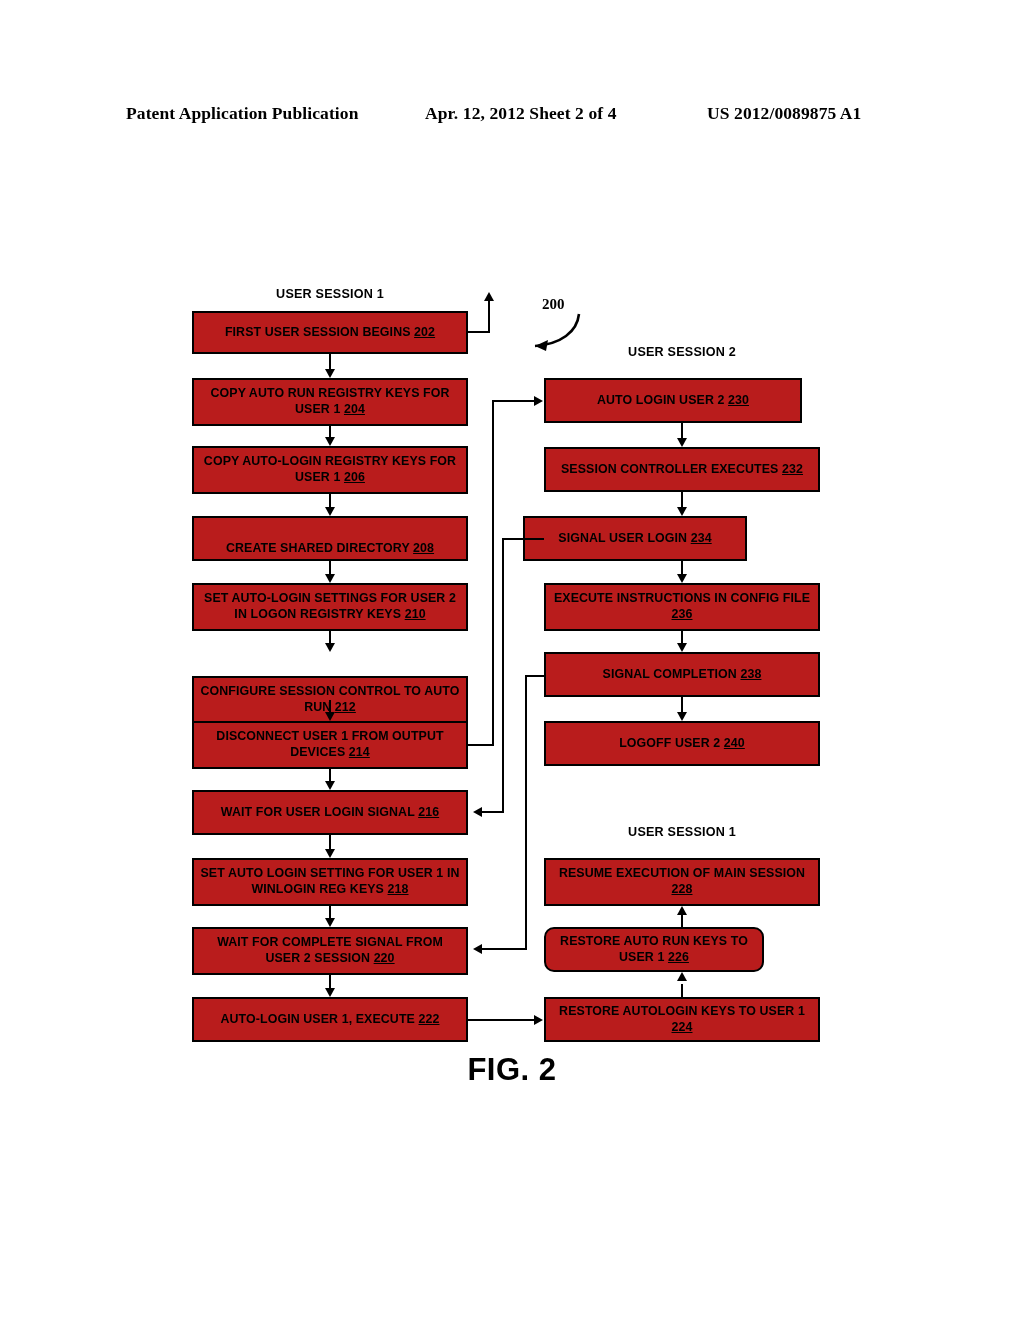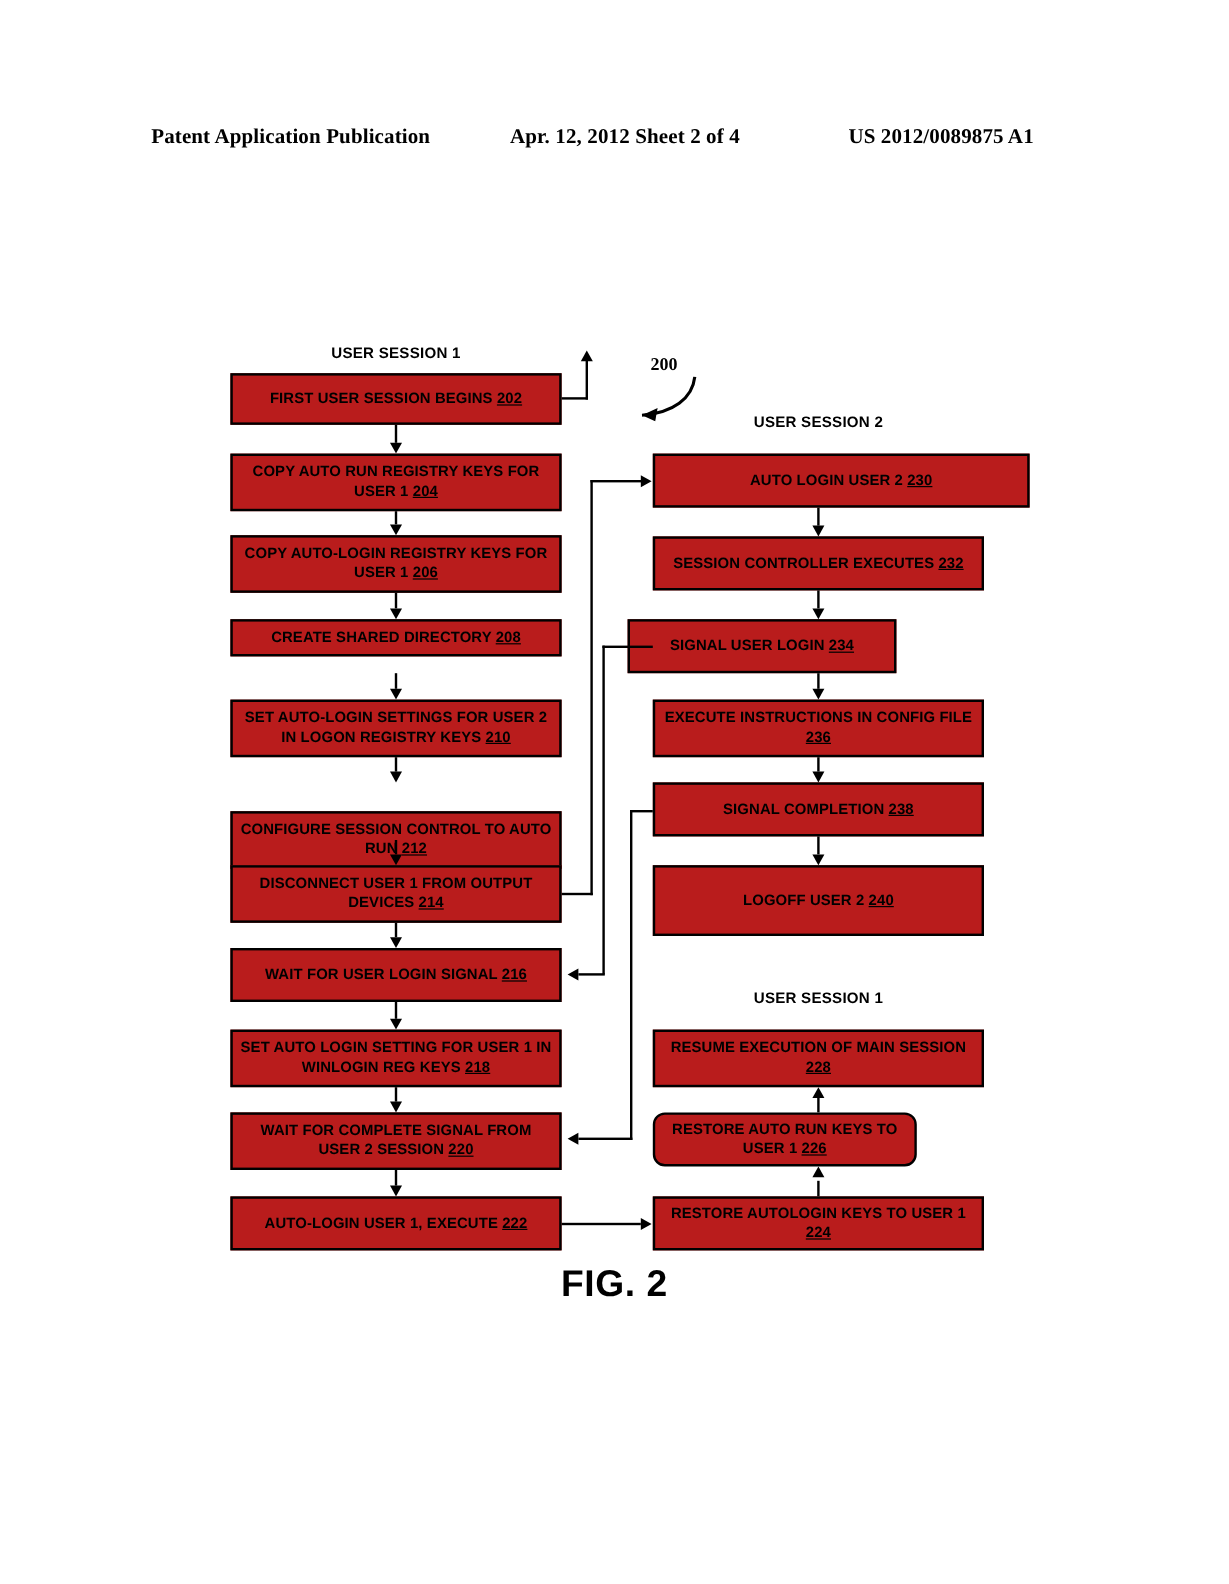--- a/index.html
+++ b/index.html
@@ -132,21 +132,21 @@
   <div class="node" style="left:192px;top:378px;width:276px;height:48px;">
     <span class="txt"><span>COPY AUTO RUN REGISTRY KEYS FOR USER 1</span>
      <span class="ref">204</span></span>
   </div>
 
   <div class="node" style="left:192px;top:446px;width:276px;height:48px;">
     <span class="txt"><span>COPY AUTO-LOGIN REGISTRY KEYS FOR USER 1</span>
      <span class="ref">206</span></span>
   </div>
 
-  <div class="node" style="left:192px;top:516px;width:276px;height:31px;">
+  <div class="node" style="left:192px;top:516px;width:276px;height:45px;align-items:flex-end;">
     <span class="txt"><span>CREATE SHARED DIRECTORY</span>
      <span class="ref">208</span></span>
   </div>
 
   <div class="node" style="left:192px;top:583px;width:276px;height:48px;">
     <span class="txt"><span>SET AUTO-LOGIN SETTINGS FOR USER 2 IN LOGON REGISTRY KEYS</span>
      <span class="ref">210</span></span>
   </div>
 
   <div class="node" style="left:192px;top:676px;width:276px;height:48px;">
@@ -172,21 +172,21 @@
   <div class="node" style="left:192px;top:927px;width:276px;height:48px;">
     <span class="txt"><span>WAIT FOR COMPLETE SIGNAL FROM USER 2 SESSION</span>
      <span class="ref">220</span></span>
   </div>
 
   <div class="node" style="left:192px;top:997px;width:276px;height:45px;">
     <span class="txt"><span>AUTO-LOGIN USER 1, EXECUTE</span>
      <span class="ref">222</span></span>
   </div>
 
-  <div class="node" style="left:544px;top:378px;width:314px;height:45px;">
+  <div class="node" style="left:544px;top:378px;width:258px;height:45px;">
     <span class="txt"><span>AUTO LOGIN USER 2</span>
      <span class="ref">230</span></span>
   </div>
 
   <div class="node" style="left:544px;top:447px;width:276px;height:45px;">
     <span class="txt"><span>SESSION CONTROLLER EXECUTES</span>
      <span class="ref">232</span></span>
   </div>
 
   <div class="node" style="left:523px;top:516px;width:224px;height:45px;">
@@ -197,21 +197,21 @@
   <div class="node" style="left:544px;top:583px;width:276px;height:48px;">
     <span class="txt"><span>EXECUTE INSTRUCTIONS IN CONFIG FILE</span>
      <span class="ref">236</span></span>
   </div>
 
   <div class="node" style="left:544px;top:652px;width:276px;height:45px;">
     <span class="txt"><span>SIGNAL COMPLETION</span>
      <span class="ref">238</span></span>
   </div>
 
-  <div class="node" style="left:544px;top:721px;width:276px;height:59px;">
+  <div class="node" style="left:544px;top:721px;width:276px;height:45px;">
     <span class="txt"><span>LOGOFF USER 2</span>
      <span class="ref">240</span></span>
   </div>
 
   <div class="node" style="left:544px;top:858px;width:276px;height:48px;">
     <span class="txt"><span>RESUME EXECUTION OF MAIN SESSION</span>
      <span class="ref">228</span></span>
   </div>
 
   <div class="node" style="left:544px;top:927px;width:220px;height:45px;border-radius:10px;">

